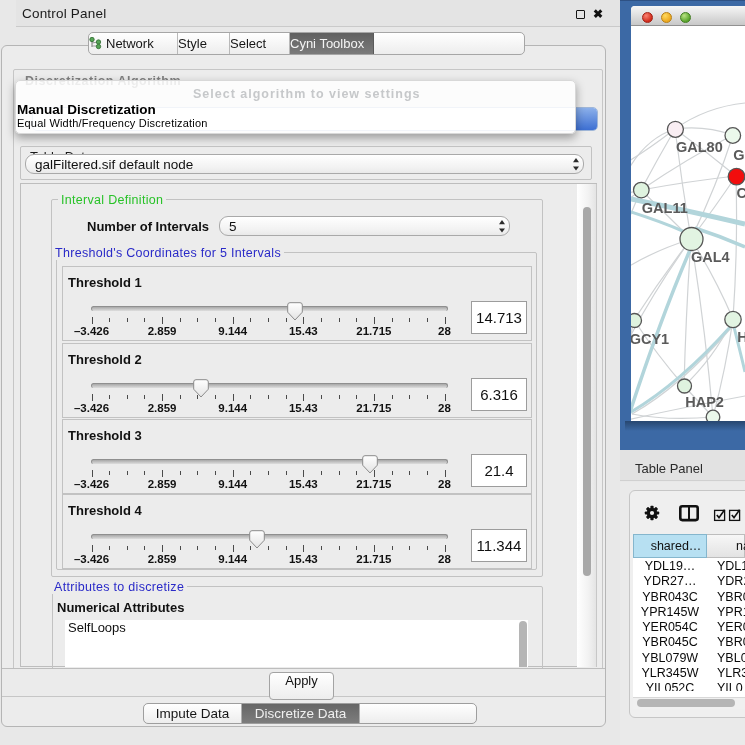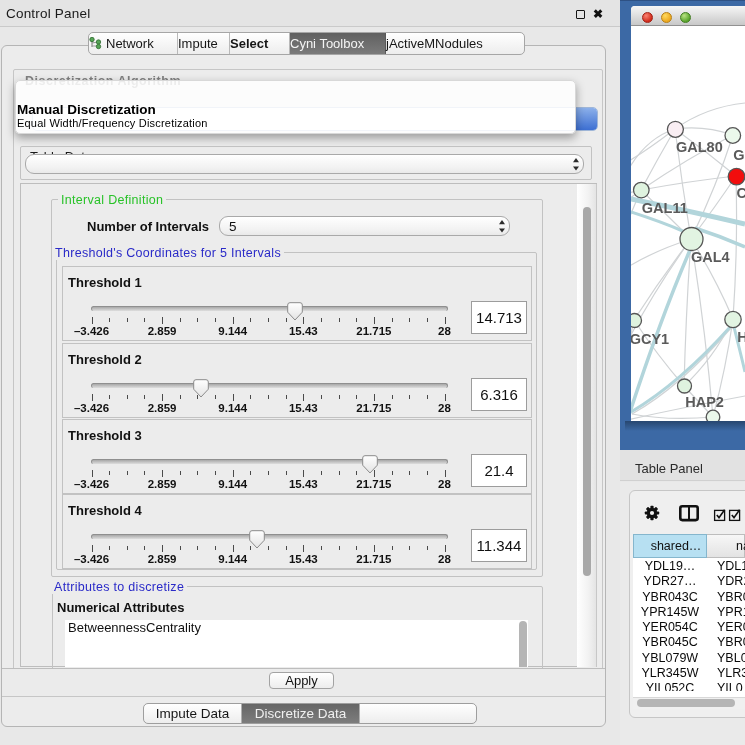--- a/index.html
+++ b/index.html
@@ -1,20 +1,20 @@
 <!DOCTYPE html>
 <html><head>
 <meta charset="utf-8">
 <style>
 * { margin:0; padding:0; box-sizing:border-box; }
 html,body { width:745px; height:745px; overflow:hidden; }
 body { font-family:"Liberation Sans", sans-serif; background:#e8e8e8; position:relative; }
 .abs { position:absolute; }
 
-#titlebar { left:0; top:0; width:620px; height:27px; background:#e4e4e4; border-bottom:1px solid #cacaca; }
+#titlebar { left:16px; top:0; width:620px; height:27px; background:#e4e4e4; border-bottom:1px solid #cacaca; }
 #titlebar .t { position:absolute; left:6px; top:6px; font-size:13.5px; letter-spacing:0.2px; color:#1a1a1a; }
 #btn-float { left:576px; top:10px; width:9px; height:9px; border:1.6px solid #151515; border-radius:1px; }
 #btn-close { left:593px; top:7px; font-size:12px; font-weight:bold; color:#111; }
 
 #outerbox { left:1px; top:45px; width:605px; height:682px; background:#ececec; border:1px solid #b5b5b5; border-radius:6px; }
 
 #tabbar { left:88px; top:32px; width:437px; height:23px; background:linear-gradient(#ffffff,#ededed); border:1px solid #a6a6a6; border-radius:5px; overflow:hidden; display:flex; }
 #tabbar .seg { height:100%; display:flex; align-items:center; justify-content:flex-start; font-size:13px; color:#161616; border-right:1px solid #b9b9b9; }
 #tabbar .seg.dark { background:linear-gradient(#606060,#7b7b7b); color:#f4f4f4; border-right:1px solid #5a5a5a; }
 
@@ -55,21 +55,21 @@
 .slbl { position:absolute; top:57.5px; font-size:11.5px; font-weight:bold; color:#111; transform:translateX(-50%); }
 
 #g-attr { left:52px; top:586px; width:491px; height:90px; }
 #g-attr-t { left:51px; top:580px; color:#2a2ac8; }
 #lbl-numattr { left:57px; top:600px; font-size:13px; font-weight:bold; color:#111; }
 #listbox { left:65px; top:620px; width:463px; height:47px; background:#fff; overflow:hidden; font-size:13px; color:#111; }
 #listbox div { padding-left:3px; height:16.4px; line-height:16.4px; }
 #list-thumb { left:519px; top:621px; width:8px; height:46px; background:#b5b5b5; border-radius:4px 4px 0 0; }
 
 #applystrip { left:2px; top:668px; width:603px; height:29px; background:#ebebeb; border-top:1px solid #bdbdbd; border-bottom:1px solid #c6c6c6; }
-#btn-apply { left:269px; top:672px; width:65px; height:17px; background:linear-gradient(#ffffff,#ededed); border:1px solid #a3a3a3; border-radius:4px; font-size:13px; color:#111; text-align:center; line-height:15px; }
+#btn-apply { left:269px; top:672px; width:65px; height:28px; background:linear-gradient(#ffffff,#ededed); border:1px solid #a3a3a3; border-radius:4px; font-size:13px; color:#111; text-align:center; line-height:15px; }
 
 #btabbar { left:143px; top:703px; width:334px; height:21px; background:linear-gradient(#ffffff,#ededed); border:1px solid #9e9e9e; border-radius:5px; overflow:hidden; display:flex; }
 #btabbar .seg { height:100%; display:flex; align-items:center; justify-content:center; font-size:13.5px; color:#161616; border-right:1px solid #b0b0b0; }
 #btabbar .seg.dark { background:linear-gradient(#666666,#7d7d7d); color:#f0f0f0; }
 
 #bluezone { left:620px; top:0; width:125px; height:450px; background:#3c69a5; border-top:1px solid #2e5184; }
 #macwin { left:631px; top:6px; width:130px; height:415px; background:#fff; border-radius:4px 0 0 0; overflow:hidden;font-weight:bold; }
 #mactitle { position:absolute; left:0; top:0; width:114px; height:20px; background:linear-gradient(#f6f6f6,#c8c8c8); border-bottom:1px solid #919191; }
 .light { position:absolute; top:6px; width:11px; height:11px; border-radius:50%; }
 #tp-bar { left:620px; top:450px; width:125px; height:31px; background:#e2e2e2; border-bottom:1px solid #d0d0d0; }
@@ -99,36 +99,37 @@
 <div class="abs" style="left:13px; top:69px; width:590px; height:628px; border:1px solid #c6c6c6; border-radius:2px;"></div>
 <div class="abs" id="tabbar">
   <div class="seg" style="width:89px;"><svg width="13" height="13" viewBox="0 0 13 13" style="margin-right:4px;">
         <line x1="3" y1="3" x2="3" y2="10" stroke="#9a9a9a" stroke-width="1.4"></line>
         <line x1="3" y1="6" x2="9" y2="5" stroke="#9a9a9a" stroke-width="1.2"></line>
         <line x1="3" y1="9" x2="9" y2="9" stroke="#9a9a9a" stroke-width="1.2"></line>
         <circle cx="3" cy="2.5" r="2.2" fill="#57a557" stroke="#2f6b2f" stroke-width="0.8"></circle>
         <circle cx="9.5" cy="5" r="2.2" fill="#57a557" stroke="#2f6b2f" stroke-width="0.8"></circle>
         <circle cx="9.5" cy="9.5" r="2.2" fill="#57a557" stroke="#2f6b2f" stroke-width="0.8"></circle>
       </svg>Network</div>
-  <div class="seg" style="width:52px;">Impute</div>
-  <div class="seg" style="width:60px;font-weight:bold;">Select</div>
-  <div class="seg dark" style="width:96px;">Cyni Toolbox</div>
-  <div class="seg" style="width:132px; border-right:none;">jActiveMNodules</div>
+  <div class="seg" style="width:52px;">Style</div>
+  <div class="seg" style="width:60px;">Select</div>
+  <div class="seg dark" style="width:84px;">Cyni Toolbox</div>
 </div>
 <div class="abs" id="ghost-title">Discretization Algorithm</div>
 <div class="abs" id="ghost-combo">
     <div class="cap"></div>
   </div>
 <div class="abs" id="popup">
+  <div class="hint">Select algorithm to view settings</div>
   <div class="i1">Manual Discretization</div>
   <div class="i2">Equal Width/Frequency Discretization</div>
 </div>
 <div class="abs group" id="g-tabledata"></div>
 <div class="abs" id="g-tabledata-t">Table Data</div>
 <div class="abs combo" id="combo-table">
+    <span class="txt">galFiltered.sif default node</span>
     <svg class="ud" width="8" height="15" viewBox="0 0 8 15">
       <path d="M4,1 L7,5.2 L1,5.2 Z" fill="#2b2b2b"></path>
       <path d="M4,13.6 L7,9.4 L1,9.4 Z" fill="#2b2b2b"></path>
     </svg>
   </div>
 <div class="abs" id="viewport"></div>
 <div class="abs" id="vscroll-track"></div>
 <div class="abs" id="vscroll-thumb"></div>
 <div class="abs group" id="g-interval"></div>
 <div class="abs gtitle" id="g-interval-t">Interval Definition</div>
@@ -304,21 +305,21 @@
       </defs>
     </svg>
     <div class="tfield">11.344</div>
   </div>
 <div class="abs gtitle" id="g-coords-t">Threshold's Coordinates for 5 Intervals</div>
 
 <div class="abs group" id="g-attr"></div>
 <div class="abs gtitle" id="g-attr-t">Attributes to discretize</div>
 <div class="abs" id="lbl-numattr">Numerical Attributes</div>
 <div class="abs" id="listbox">
-    <div>BetweennessCentrality</div>
+    <div>SelfLoops</div>
   </div>
 <div class="abs" id="list-thumb"></div>
 <div class="abs" id="applystrip"></div>
 <div class="abs" id="btn-apply">Apply</div>
 <div class="abs" id="btabbar">
   <div class="seg" style="width:98px;">Impute Data</div>
   <div class="seg dark" style="width:118px;">Discretize Data</div>
 </div>
 <div class="abs" id="splitnub">›</div>
 

